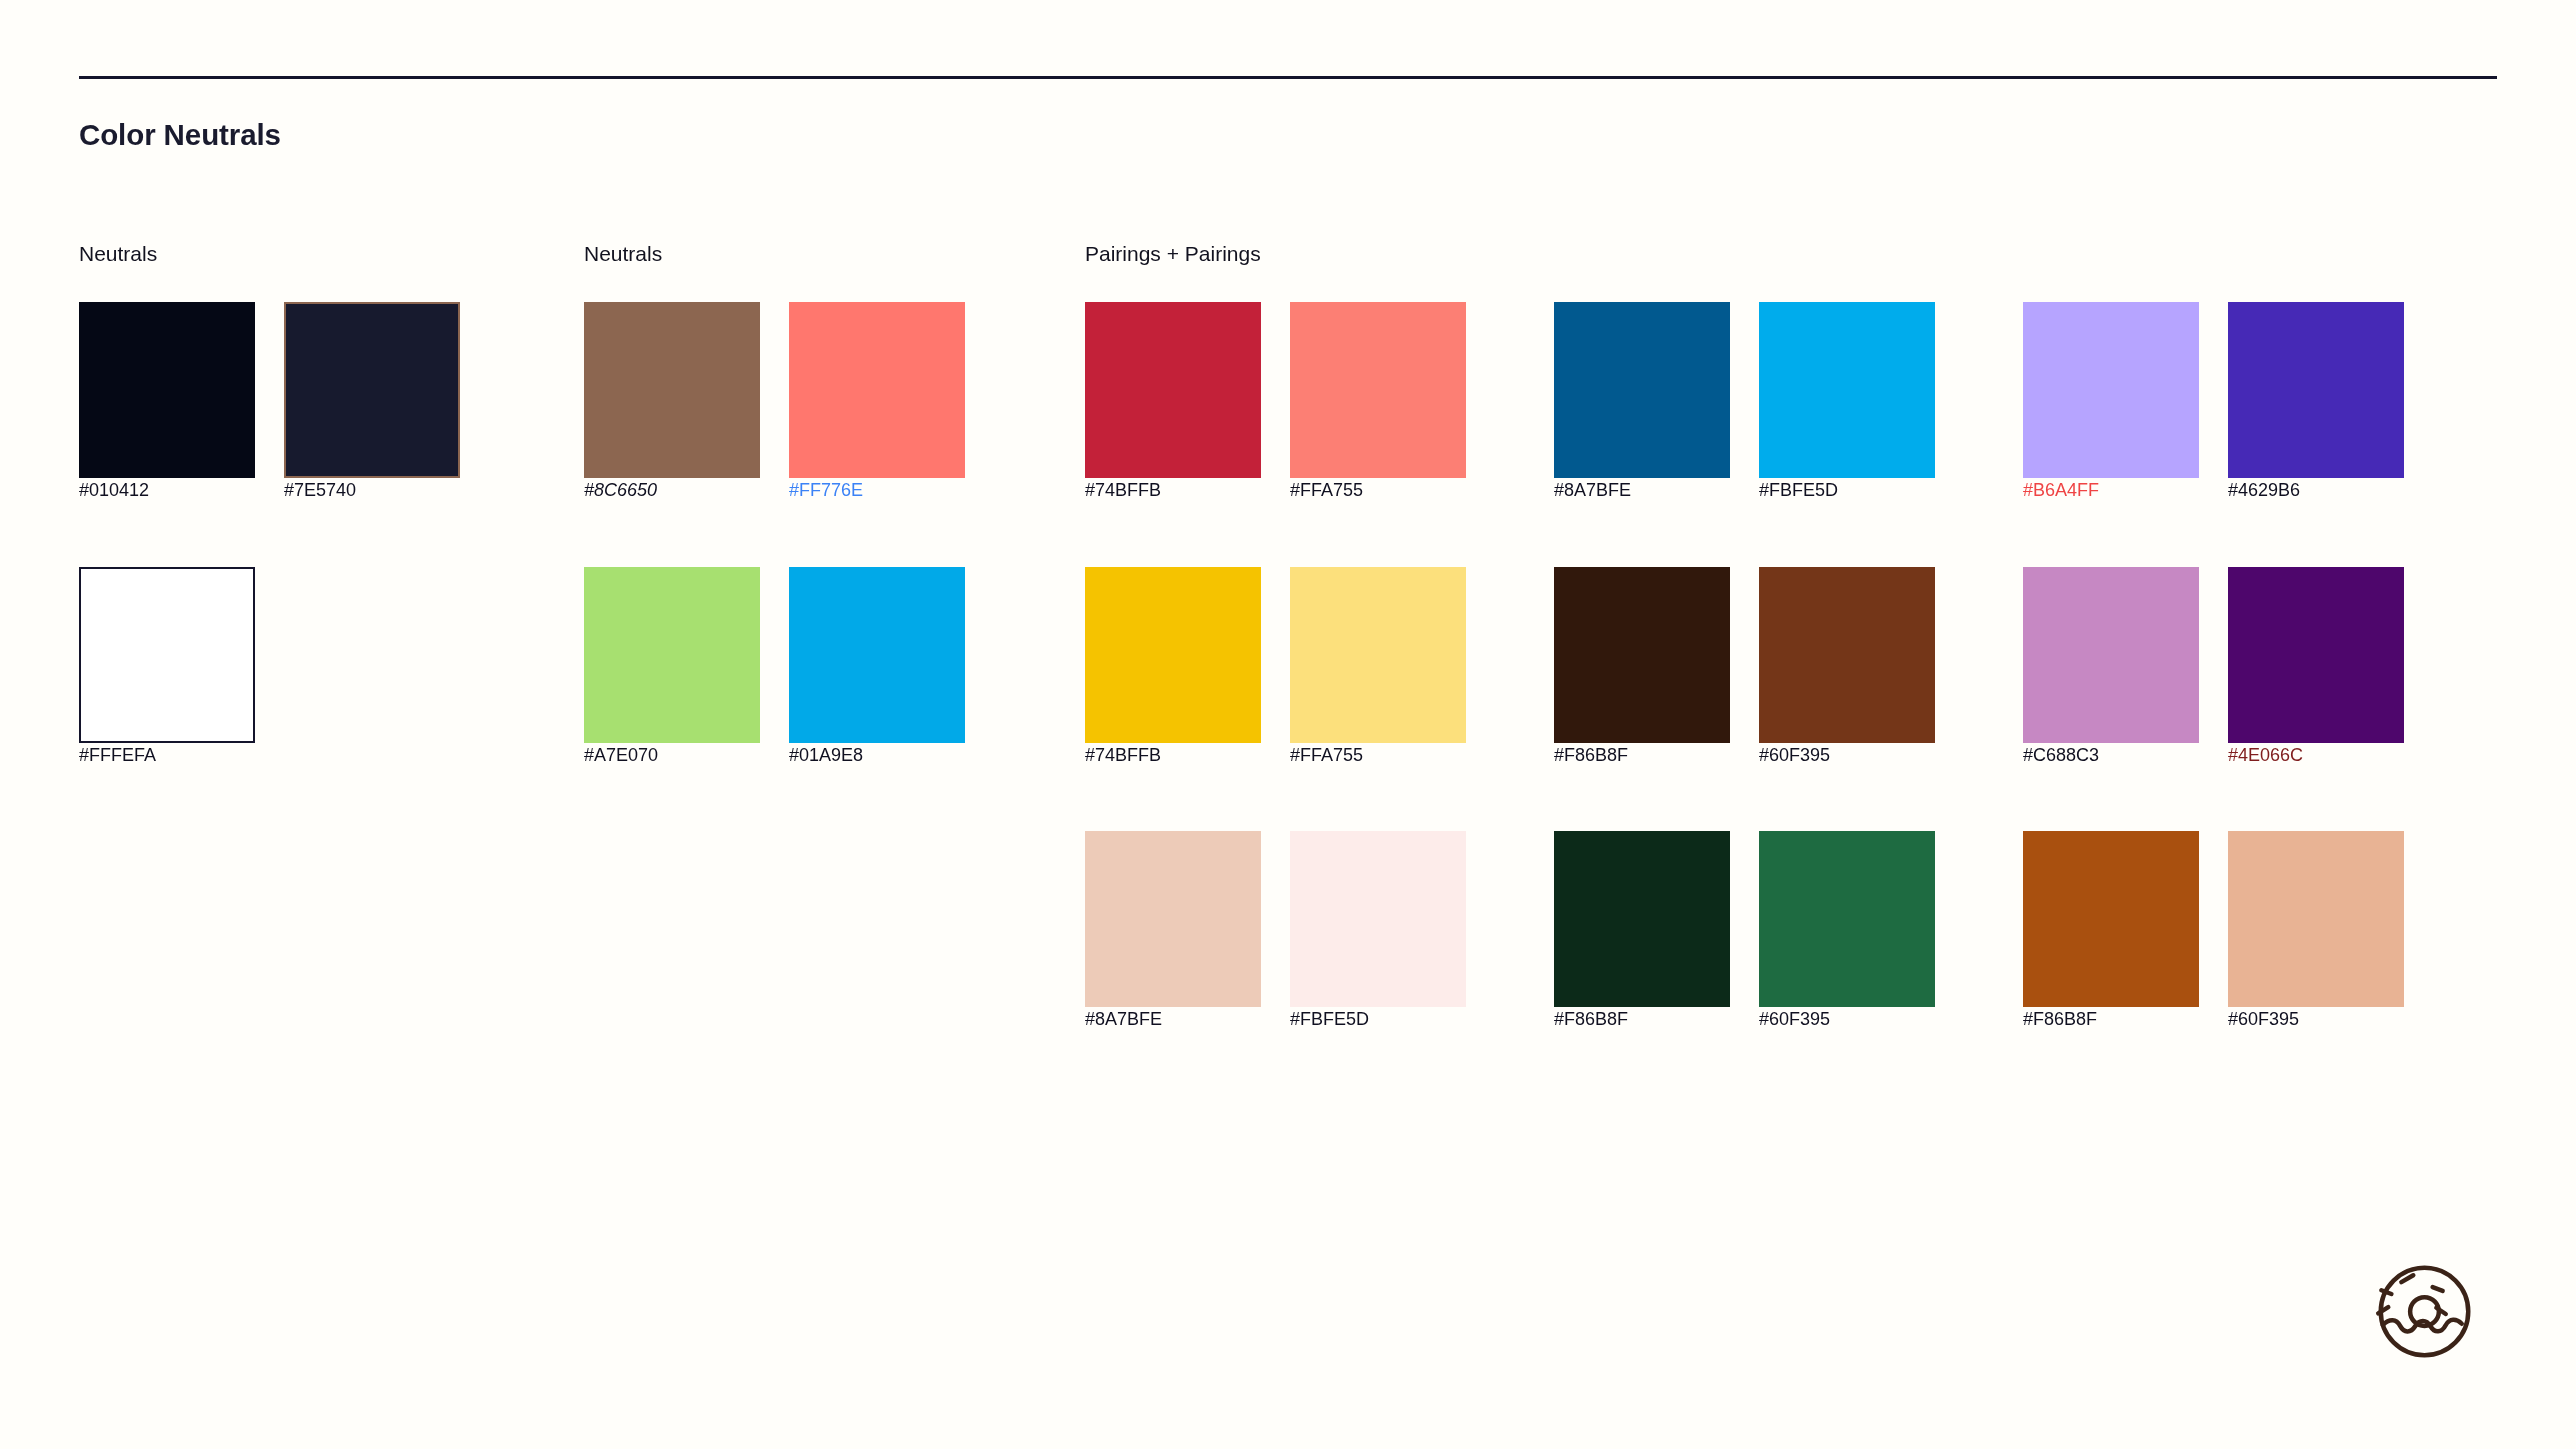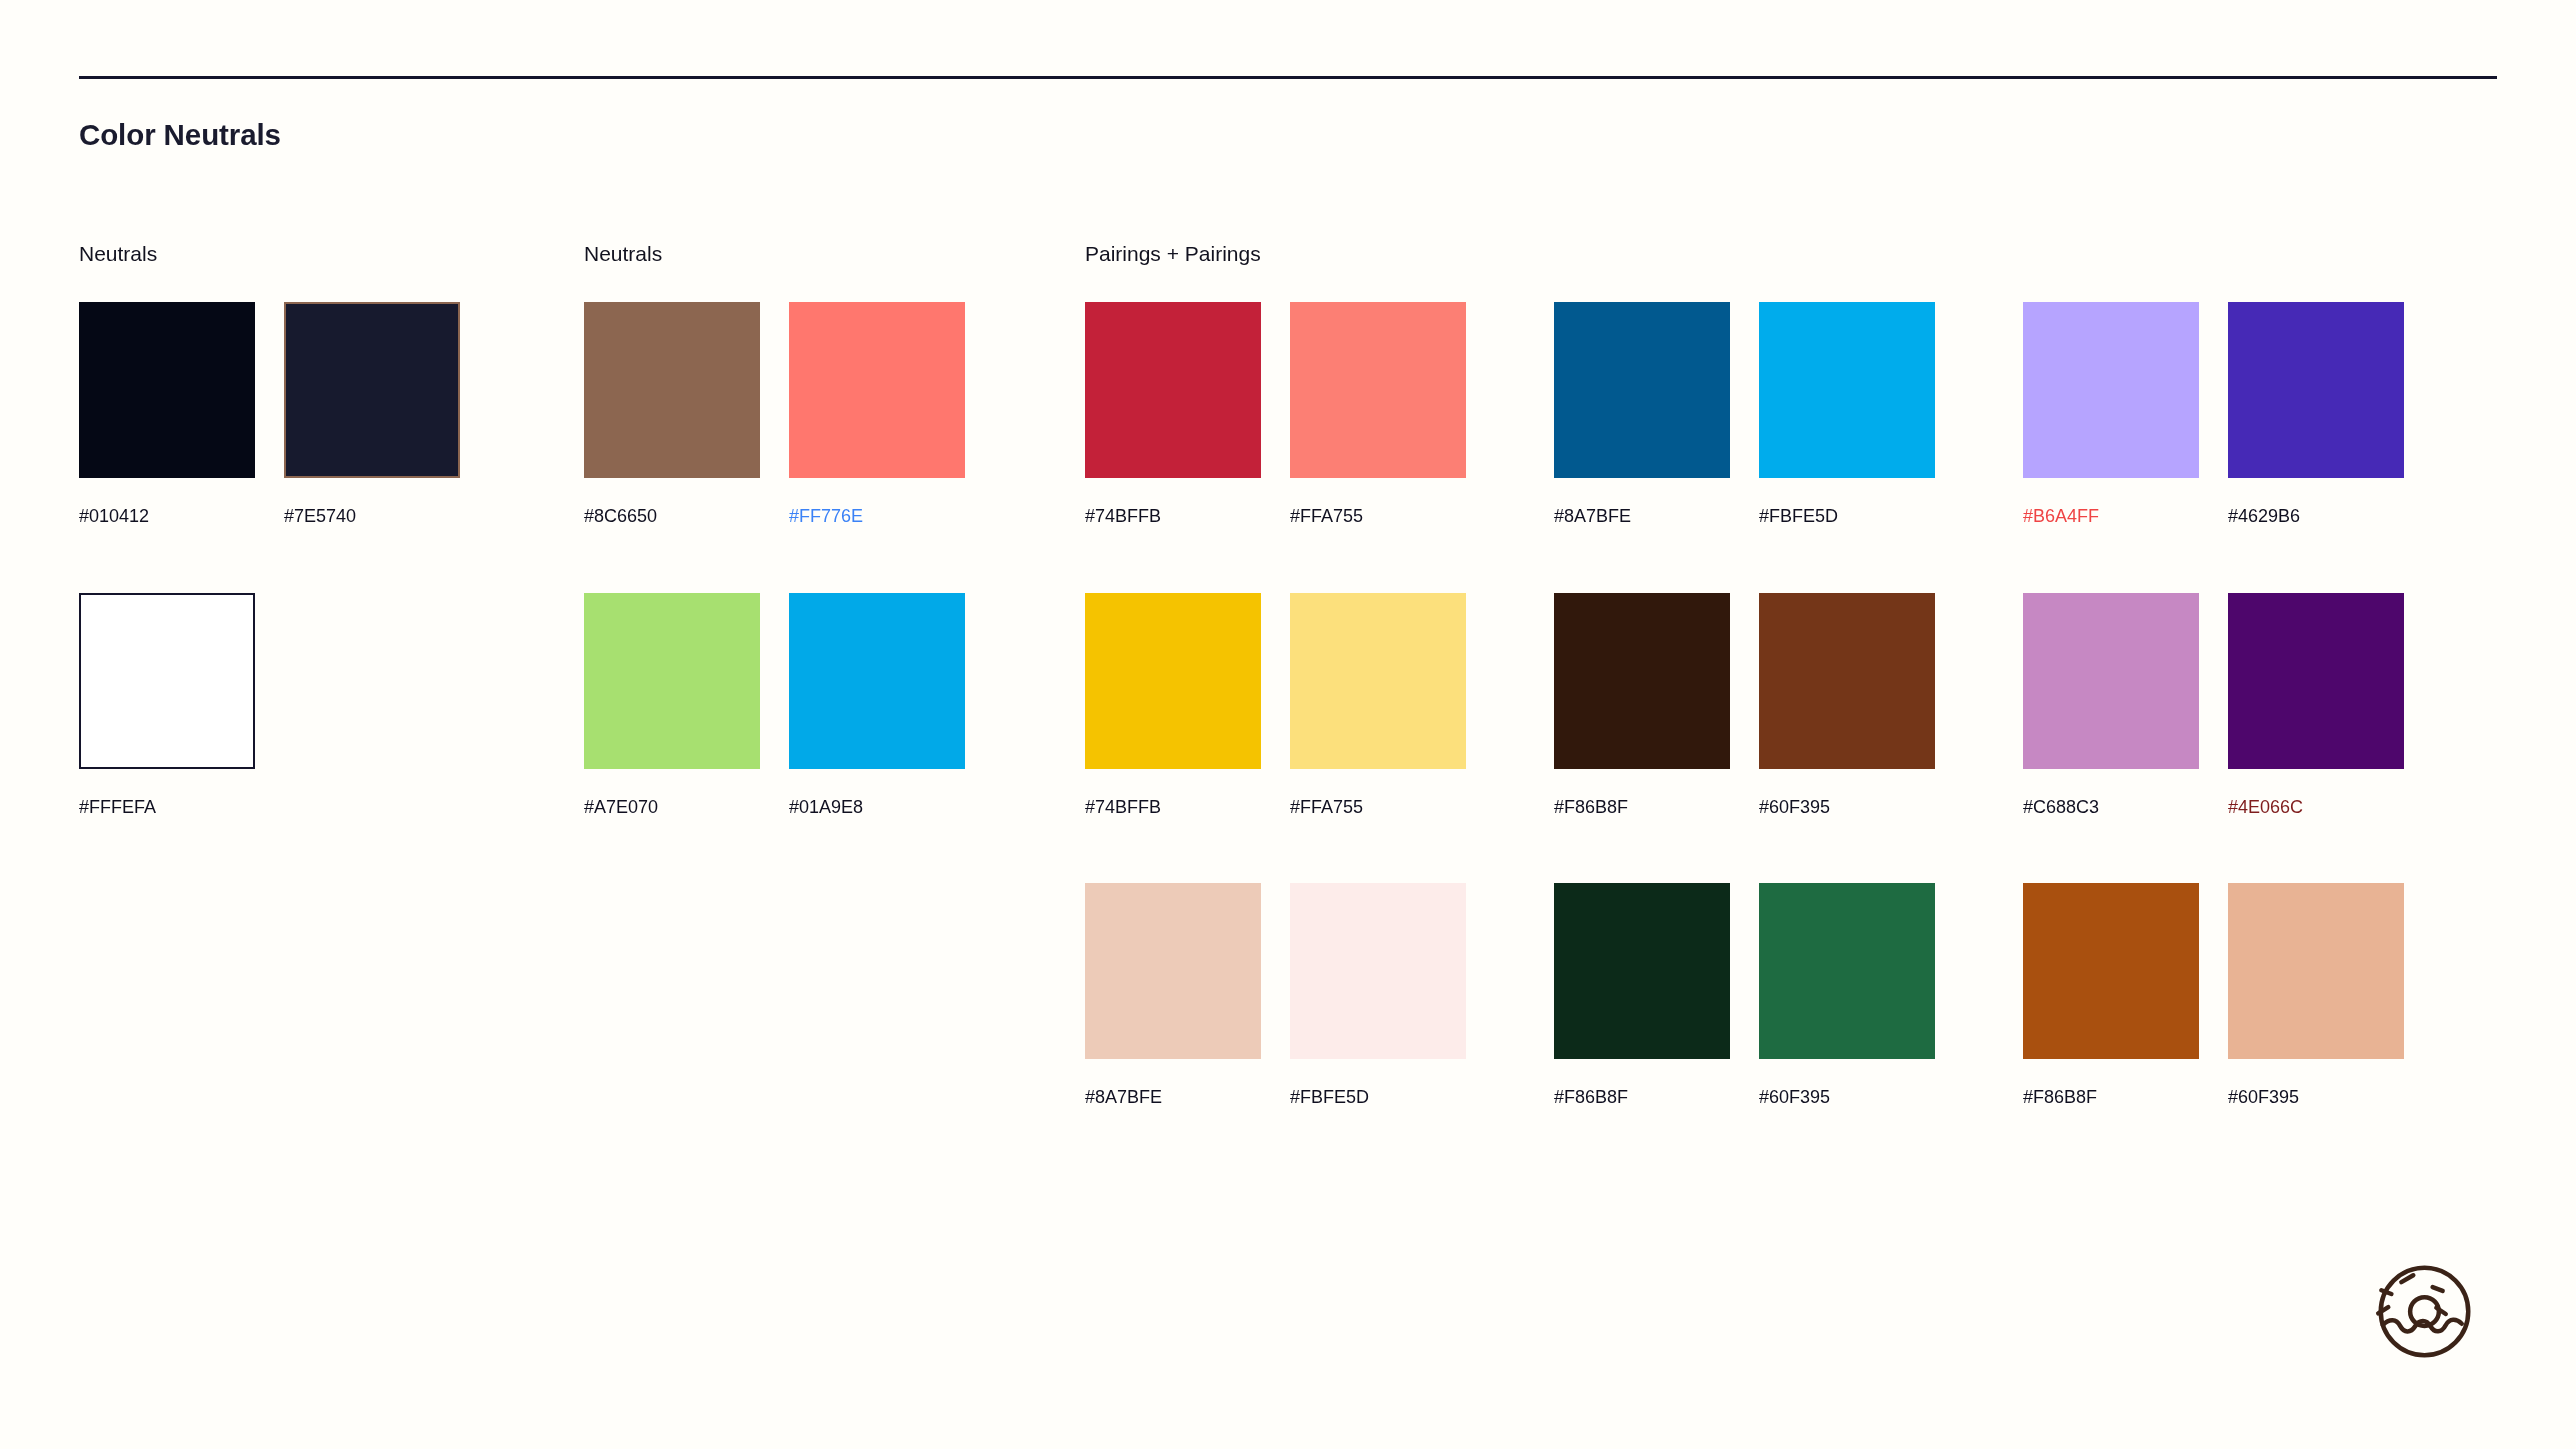--- a/index.html
+++ b/index.html
@@ -80,21 +80,21 @@
 
   .swatch {
     width: 176px;
     height: 176px;
   }
   .swatch.bordered {
     border: 2px solid #14142B;
   }
 
   .swatch-label {
-    margin-top: 28px;
+    margin-top: 2px;
     font-size: 18px;
     font-weight: 400;
     color: #101020;
     line-height: 1.2;
     white-space: nowrap;
   }
 
   
   .logo {
     position: absolute;
@@ -143,21 +143,21 @@
   </div>
 
   <div class="section section-primary">
     <div class="section-title">Neutrals</div>
     <div class="rows">
 
       <div class="row">
         <div class="pair">
           <div class="swatch-cell">
             <div class="swatch" style="background-color: rgb(140, 102, 80);"></div>
-            <div class="swatch-label" style="color: rgb(16, 16, 32);">#8C6650</div>
+            <div class="swatch-label" style="color: rgb(16, 16, 32); font-style: italic;">#8C6650</div>
           </div>
           <div class="swatch-cell">
             <div class="swatch" style="background-color: rgb(255, 119, 110);"></div>
             <div class="swatch-label" style="color: #3b82f6;">#FF776E</div>
           </div>
         </div>
       </div>
 
       <div class="row">
         <div class="pair">

